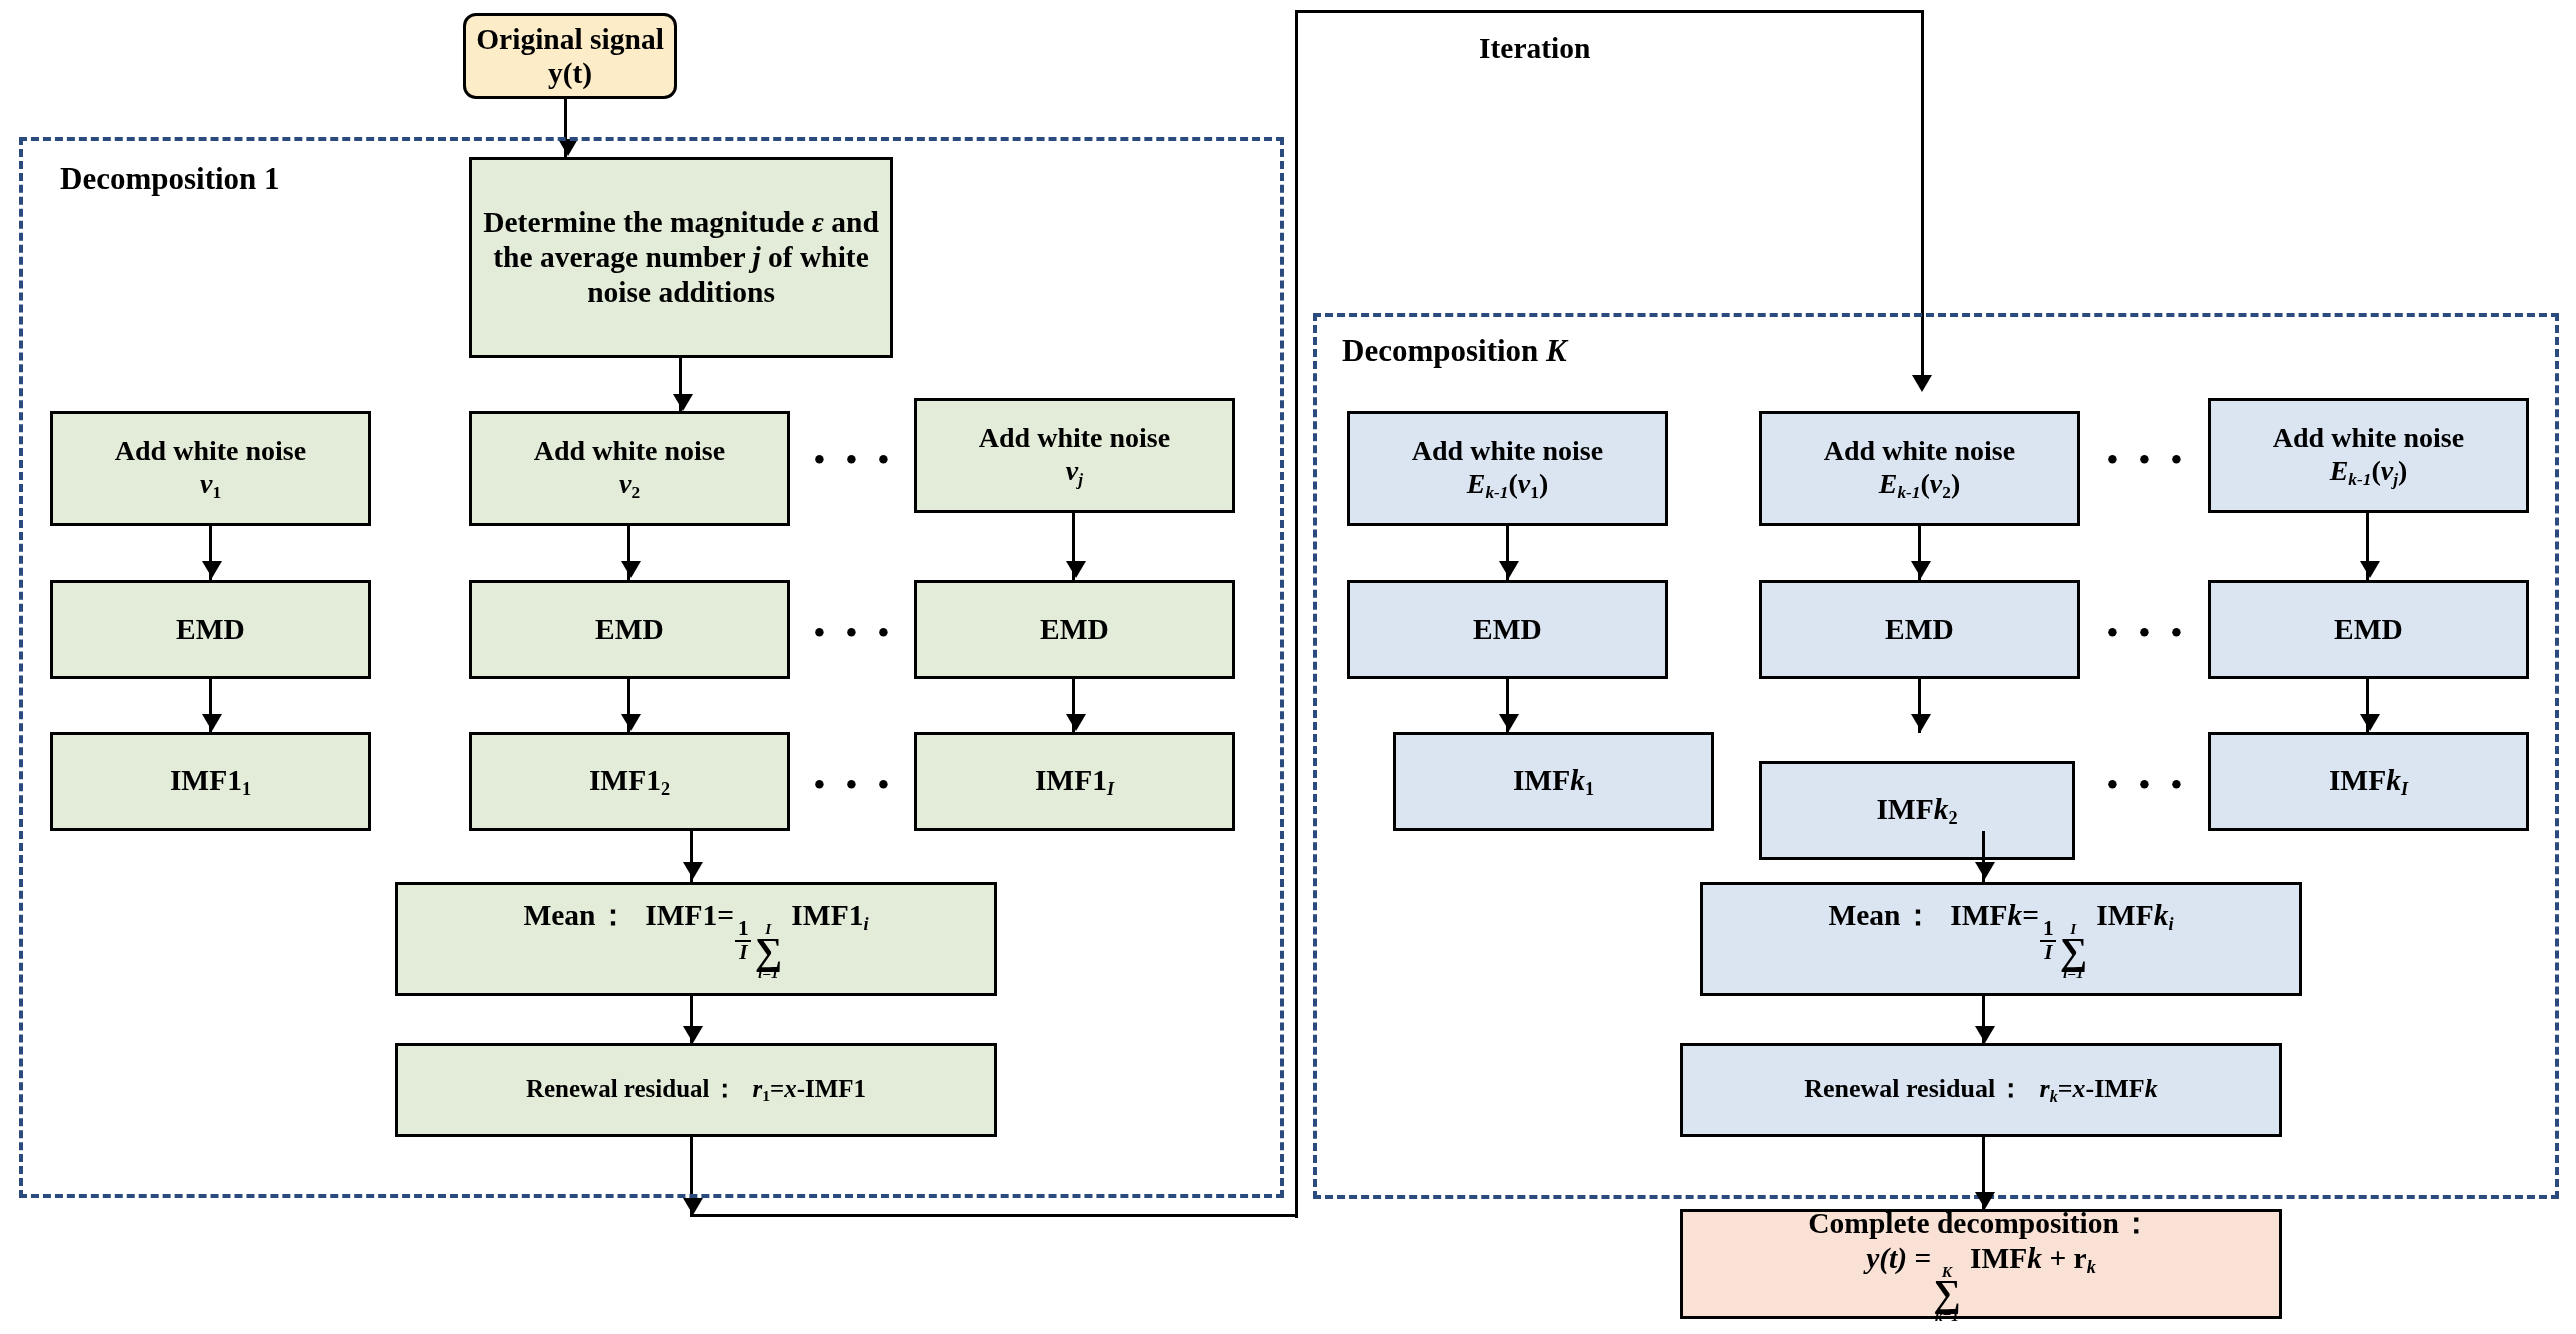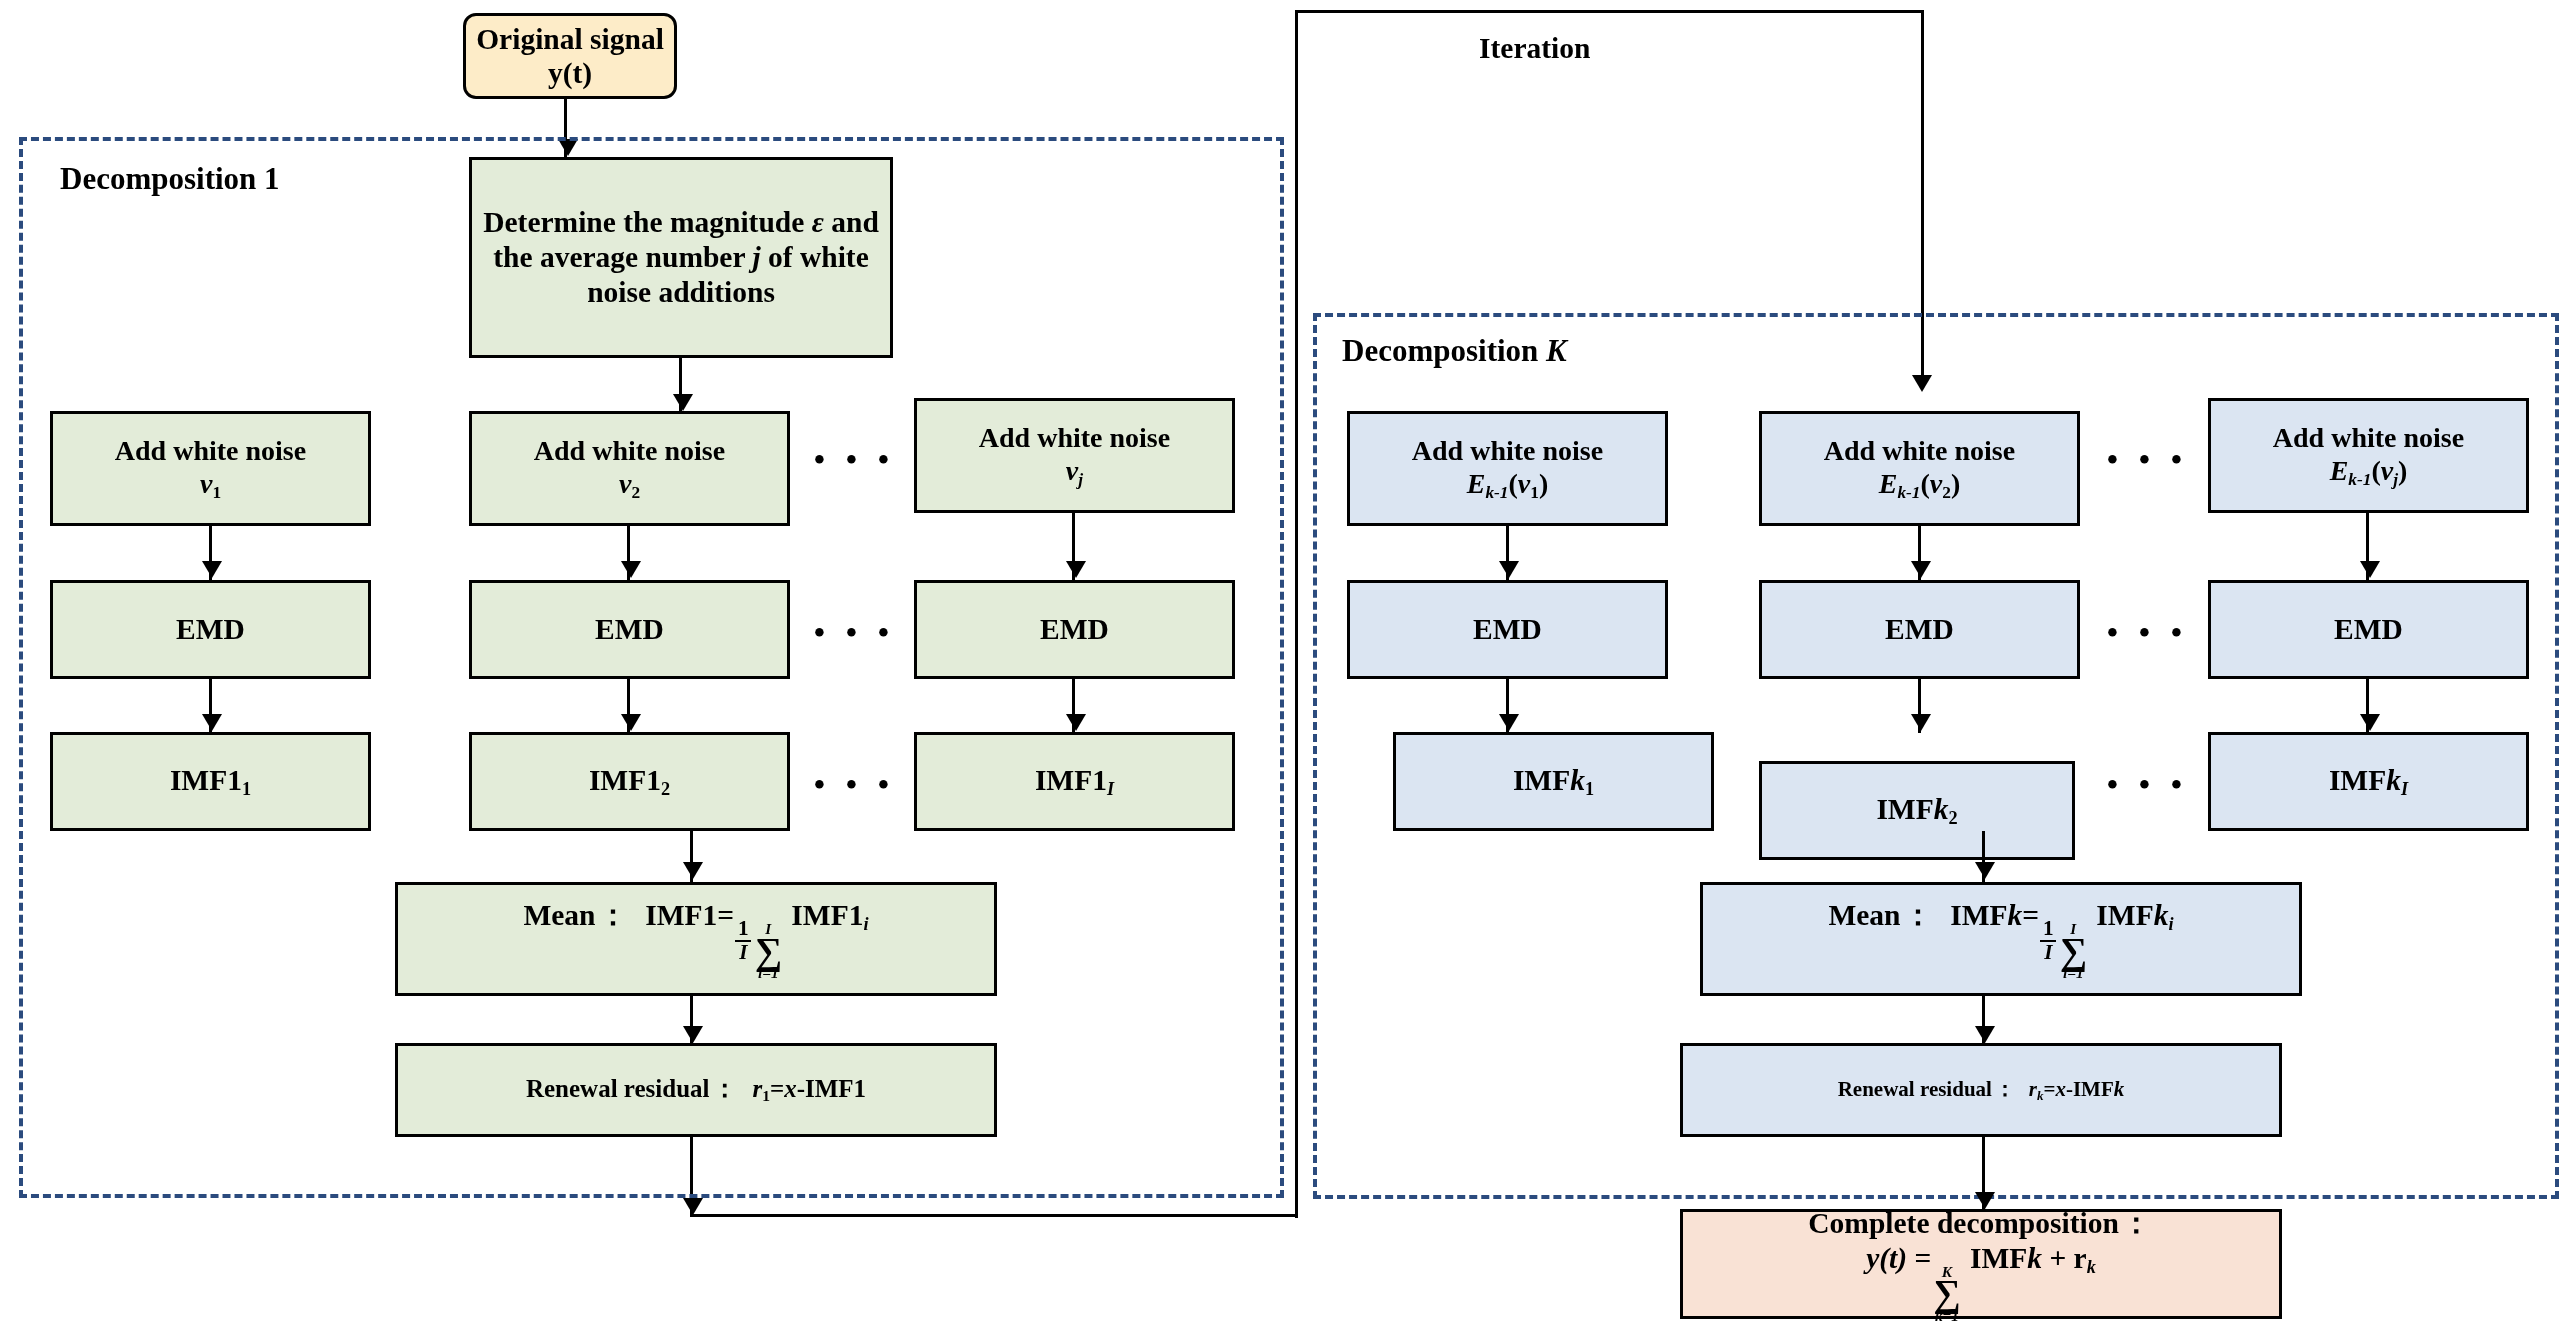--- a/index.html
+++ b/index.html
@@ -232,21 +232,21 @@
         </span><span class="sigma">
           <span class="lim">I</span>
           <span class="sym">∑</span>
           <span class="lim">i=1</span>
         </span> IMF<span class="it">k<sub>i</sub></span></span>
   </div>
 
   <div class="vline" style="left:1982px;top:996px;height:56px;"></div>
   <div class="arrow-down" style="left:1975px;top:1026px;"></div>
 
-  <div class="box blue" style="left:1680px;top:1043px;width:602px;height:94px;font-size:21px;">
+  <div class="box blue" style="left:1680px;top:1043px;width:602px;height:94px;font-size:26px;">
     <span>Renewal residual<span class="colon">：</span>&nbsp; <span class="it">r</span><sub class="it">k</sub>=<span class="it">x</span>-IMF<span class="it">k</span></span>
   </div>
 
   <div class="vline" style="left:1982px;top:1137px;height:74px;"></div>
   <div class="arrow-down" style="left:1975px;top:1192px;"></div>
 
   <div class="box peach" style="left:1680px;top:1209px;width:602px;height:110px;font-size:29.5px;">
     <span>Complete decomposition<span class="colon">：</span><br><span class="it">y(t)</span> =<span class="sigma">
           <span class="lim">K</span>
           <span class="sym">∑</span>

